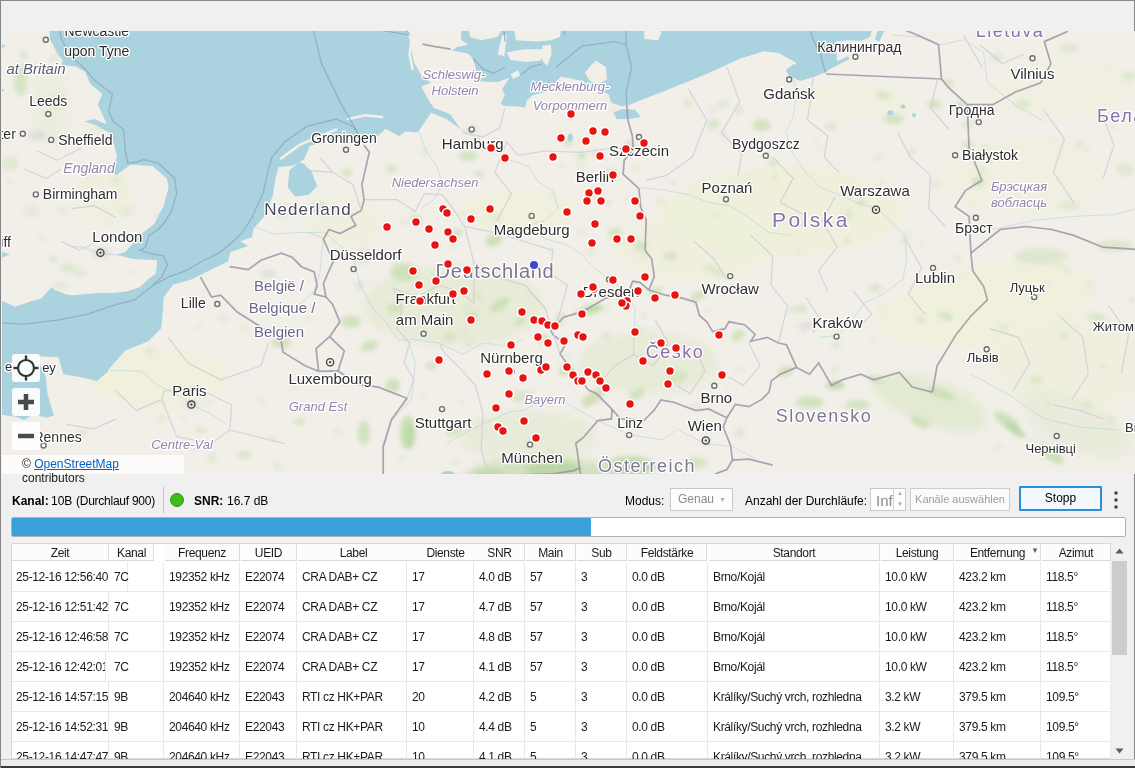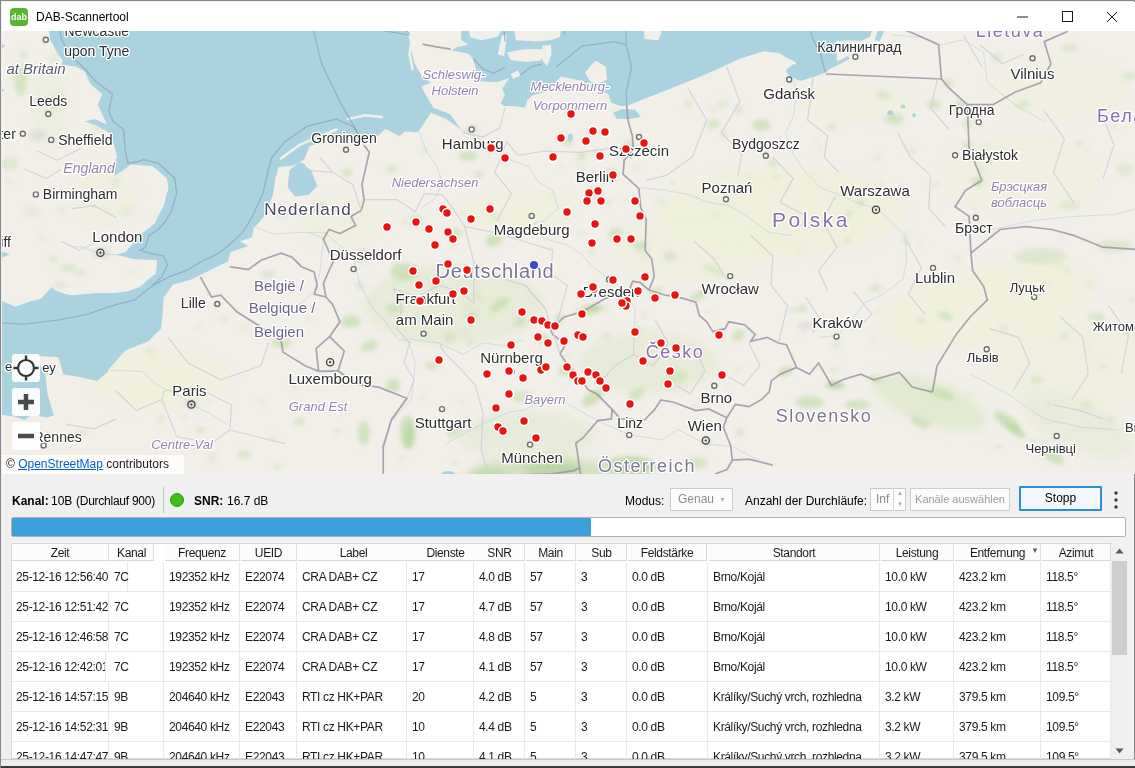--- a/index.html
+++ b/index.html
@@ -1,49 +1,36 @@
 <!DOCTYPE html>
 <html><head><meta charset="utf-8"><style>
 *{margin:0;padding:0;box-sizing:border-box}
 html,body{width:1135px;height:768px;overflow:hidden;font-family:"Liberation Sans",sans-serif}
 #win{position:relative;width:1135px;height:768px;background:#f0f0f0;border-left:1px solid #858585;border-right:1px solid #858585;border-top:1px solid #8a8a8a}
 #titlebar{position:absolute;left:1px;top:1px;width:1133px;height:29px;background:#ffffff}
 #appicon{position:absolute;left:8px;top:6px;width:18px;height:18px;border-radius:4px;background:#55b82e;color:#fff;font-size:9px;font-weight:bold;text-align:center;line-height:18px}
 #apptitle{position:absolute;left:34px;top:8px;font-size:12px;color:#000}
 .wbtn{position:absolute;top:0;width:45px;height:29px}
 #mapwrap{position:absolute;left:1px;top:30px;width:1133px;height:443px;overflow:hidden;background:#aad3df}
-#attrib{position:absolute;left:1px;top:454px;width:182px;height:19px;background:rgba(255,255,255,0.82);font-size:12px;color:#1a1a1a;padding:2px 0 0 4px;z-index:5}
+#attrib{position:absolute;left:1px;top:454px;width:182px;height:19px;background:rgba(255,255,255,0.82);font-size:12px;color:#1a1a1a;padding:2px 0 0 20px;z-index:5}
 #attrib a{color:#0063c6;text-decoration:underline}
 .mapbtn{position:absolute;left:11px;width:28px;height:28px;background:rgba(255,255,255,0.93);border-radius:3px;z-index:5}
 .tlabel{position:absolute;top:493px;font-size:12px;color:#000}
 #progress{position:absolute;left:10px;top:516px;width:1115px;height:20px;border:1px solid #b0b0b0;border-radius:2px;background:#ffffff}
 #progfill{position:absolute;left:0;top:0;width:579px;height:18px;background:#3ba0da;border-radius:1px}
 #tablewrap{position:absolute;left:10px;top:542px;width:1100px;height:216px;background:#ffffff;border:1px solid #d9d9d9;border-right:none}
 .hc{position:absolute;top:0;height:17px;background:#fcfcfc;border-right:1px solid #dcdcdc;border-bottom:1px solid #d9d9d9;font-size:12px;letter-spacing:-0.35px;text-align:center;padding-top:2px;color:#1a1a1a}
 .tr{position:absolute;left:0;width:1100px;height:30px;border-bottom:1px solid #e9e9e9}
 .tc{position:absolute;top:0;height:29px;border-right:1px solid #e9e9e9;font-size:12px;letter-spacing:-0.35px;color:#1a1a1a;padding:8px 0 0 4px;white-space:nowrap;overflow:hidden}
 #vscroll{position:absolute;left:1110px;top:542px;width:17px;height:216px;background:#f0f0f0}
 #sthumb{position:absolute;left:1px;top:18px;width:15px;height:94px;background:#cdcdcd}
 #bottomstrip{position:absolute;left:0px;top:758px;width:1135px;height:8px;background:#ececec;border-top:1px solid #c8c8c8}
 #darkband{position:absolute;left:0;top:765px;width:1135px;height:3px;background:#3a3a3a}
 </style></head><body>
 <div id="win">
-<div id="titlebar">
-  <div id="appicon">dab</div>
-      <div id="apptitle">DAB-Scannertool</div>
-  <div class="wbtn" style="right:90px"><svg width="45" height="29">
-          <line x1="17" y1="15" x2="28" y2="15" stroke="#1a1a1a" stroke-width="1"></line>
-        </svg></div>
-  <div class="wbtn" style="right:45px"><svg width="45" height="29">
-          <rect x="17.5" y="9.5" width="10" height="10" fill="none" stroke="#1a1a1a" stroke-width="1"></rect>
-        </svg></div>
-  <div class="wbtn" style="right:0"><svg width="45" height="29">
-          <path d="M17,10 L27,20 M27,10 L17,20" stroke="#1a1a1a" stroke-width="1"></path>
-        </svg></div>
-</div>
 <div id="mapwrap">
       <svg width="1133" height="443" viewBox="1 30 1133 443" style="display:block">
         <rect x="0" y="28" width="1135" height="446" fill="#aad3df"></rect>
 <path d="M-2.3,413.4 L14.2,415.7 L23.4,419 L31.5,413.4 L45.4,416.8 L52.8,414.6 L46.5,392.8 L44.7,375.4 L35.2,355.1 L57.5,356.2 L62.3,373.2 L78.4,376 L96,379.9 L106.7,370.9 L108.9,366.9 L124.3,349.4 L147.4,340.3 L159.9,327.7 L161.3,317.3 L162.8,296 L172,283.8 L190.3,278.5 L212.3,267.4 L227,260.4 L229.6,251 L239.9,247.4 L247.2,245.1 L239.1,240.3 L250.9,236.2 L252.7,227.3 L263.7,214.8 L271.8,194.4 L274.7,176.2 L277.6,165.9 L291.2,164.7 L303,158.6 L308.8,145.1 L331.6,137.7 L352.8,135.3 L361.7,142.7 L368.3,142.1 L384.8,127.9 L398.3,135.3 L404.2,130.4 L415.9,131.6 L418.9,128.5 L429.9,111.8 L445.3,118 L460,128.5 L449,113 L432.5,106.8 L427.7,99.3 L420.3,85.5 L429.9,81.8 L420.3,74.2 L413,61.6 L409.3,43.8 L407.9,34.2 L405.7,18.1 L460.7,18.1 L460,38.7 L467.3,43.8 L455.6,46.3 L450.8,49.5 L467.3,52.7 L472.1,57.8 L476.5,74.2 L479,80.5 L496.7,81.1 L508.4,76.7 L501.1,88.1 L504,94.3 L499.6,102.4 L503.3,104.9 L516.8,105.6 L524.2,106.8 L526,99.3 L531.5,94.3 L548,89.9 L559.8,75.5 L581.8,79.9 L584.7,83 L596.4,89.3 L607.4,93.1 L610.4,101.8 L619.5,104.9 L625.8,104.9 L639.7,99.3 L665.4,89.3 L696.6,76.7 L716.8,67.9 L738.8,57.8 L762.6,50.2 L777.3,52.1 L794.5,61.6 L784.6,69.2 L788.7,75.5 L799.3,79.9 L814,75.5 L825,71.1 L833.4,64.1 L836,60.3 L834.9,40.6 L847,39.3 L859.8,39.9 L869,36.1 L873.8,18.1 L889.2,18.1 L1146,18.1 L1146,489.1 L-2.3,489.1Z" fill="#f2efe9"></path>
 <path d="M-4.1,18.1 L47.3,18.1 L49.1,38.7 L58.3,55.2 L61.9,59.7 L60.1,64.1 L74.8,65.4 L83.9,70.4 L89.4,83 L101.2,93.1 L96.8,103.7 L106,123.6 L93.1,118 L83.9,120.5 L94.9,124.2 L107.8,131.6 L111.5,137.7 L116.2,156.1 L109.6,165.3 L106,169.6 L115.1,174.4 L120.6,170.2 L129.8,163.5 L151.8,165.3 L165.8,177.4 L167.6,186.5 L162.8,204.6 L153.6,222.5 L150,225.5 L137.1,235.6 L135.3,239.1 L124.3,251 L115.1,253.9 L120.6,255.1 L131.6,258 L156.2,259.2 L154.7,272.7 L148.1,277.4 L139,286.1 L126.1,290.2 L113.3,291.9 L96.8,291.9 L71.1,294.2 L63.8,293.1 L52.8,288.4 L50.9,286.1 L39.9,297.7 L30.7,300 L14.2,305.8 L-4.1,297.7 L-4.1,259.2 L8.7,253.3 L-4.1,249.2 L-4.1,95.6 L3.2,89.3 L-4.1,83 L-4.1,51.4 L4.3,45.1 L-4.1,39.9Z" fill="#f2efe9"></path>
 <path d="M465.5,18.1 L469.1,36.1 L480.1,39.3 L495.9,36.1 L499.6,31.6 L498.5,18.1Z" fill="#f2efe9"></path>
 <path d="M496.7,53.3 L501.1,34.2 L505.8,34.2 L503.3,55.2Z" fill="#f2efe9"></path>
 <path d="M505.8,51.4 L522.3,48.2 L542.5,48.2 L548,51.4 L538.8,59.7 L524.2,60.9 L509.5,59Z" fill="#f2efe9"></path>
 <path d="M540.7,45.1 L549.8,43.8 L550.6,53.3 L546.2,64.7 L541.4,59.7 L543.2,50.2Z" fill="#f2efe9"></path>
 <path d="M511.3,18.1 L515,39.3 L535.2,40.6 L549.8,39.3 L559,36.1 L560.9,18.1Z" fill="#f2efe9"></path>
@@ -717,21 +704,21 @@
 <span class="tlabel" style="left:11px;font-weight:bold">Kanal:</span>
 <span class="tlabel" style="left:50px">10B</span>
     <span class="tlabel" style="left:75px;letter-spacing:-0.25px">(Durchlauf 900)</span>
 <span style="position:absolute;left:162px;top:486px;width:1px;height:26px;background:#c4c4c4"></span>
 <span style="position:absolute;left:169px;top:492px;width:14px;height:14px;border-radius:7px;background:#3fbe19;border:1px solid #2d9a0e"></span>
 <span class="tlabel" style="left:193px;font-weight:bold">SNR:</span>
 <span class="tlabel" style="left:226px">16.7 dB</span>
 <span class="tlabel" style="left:624px">Modus:</span>
 <span style="position:absolute;left:669px;top:487px;width:63px;height:23px;background:#fdfdfd;border:1px solid #c9c9c9;font-size:12px;color:#8c8c8c;padding:3px 0 0 7px">Genau<span style="position:absolute;right:6px;top:7px;font-size:7px;color:#b0b0b0">▼</span></span>
 <span class="tlabel" style="left:744px">Anzahl der Durchläufe:</span>
-<span style="position:absolute;left:869px;top:487px;width:36px;height:23px;background:#fdfdfd;border:1px solid #c9c9c9;font-size:12px;color:#8c8c8c;padding:3px 0 0 5px">Inf</span>
+<span style="position:absolute;left:869px;top:487px;width:36px;height:23px;background:#fdfdfd;border:1px solid #c9c9c9;font-size:15px;color:#8c8c8c;padding:3px 0 0 5px">Inf</span>
 <span style="position:absolute;left:892px;top:487px;width:13px;height:23px;border-left:1px solid #d5d5d5;font-size:6px;color:#a8a8a8;text-align:center;line-height:11px">▲<br>▼</span>
 <span style="position:absolute;left:909px;top:487px;width:100px;height:23px;background:#fbfbfb;border:1px solid #cdcdcd;font-size:11px;color:#9d9d9d;text-align:center;padding-top:4px;white-space:nowrap">Kanäle auswählen</span>
 <span style="position:absolute;left:1018px;top:485px;width:83px;height:25px;background:#f2f8fd;border:2px solid #2d8ed8;font-size:12px;color:#000;text-align:center;padding-top:3px;border-radius:1px">Stopp</span>
 <svg style="position:absolute;left:1112px;top:489px" width="6" height="20">
       <circle cx="3" cy="3" r="1.7" fill="#3c3c3c"></circle>
       <circle cx="3" cy="10" r="1.7" fill="#3c3c3c"></circle>
       <circle cx="3" cy="17" r="1.7" fill="#3c3c3c"></circle>
     </svg>
 <div id="progress">
       <div id="progfill"></div>

